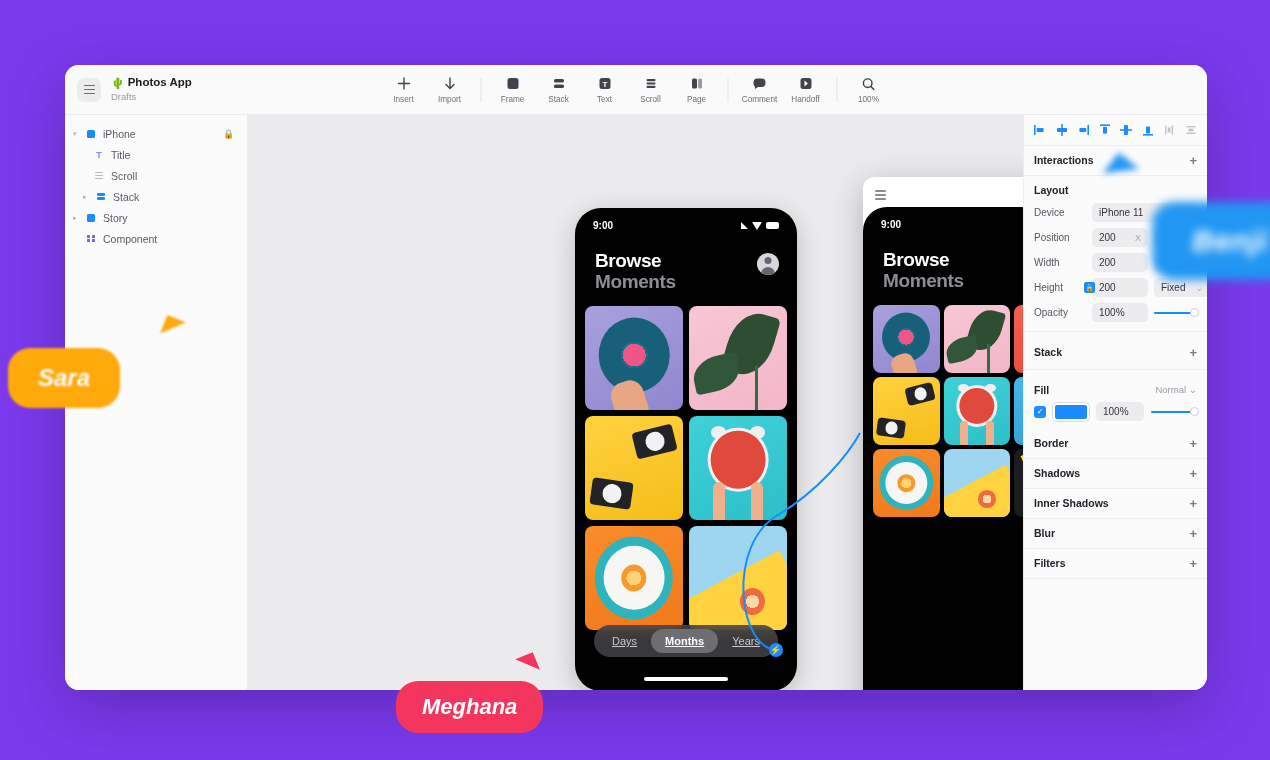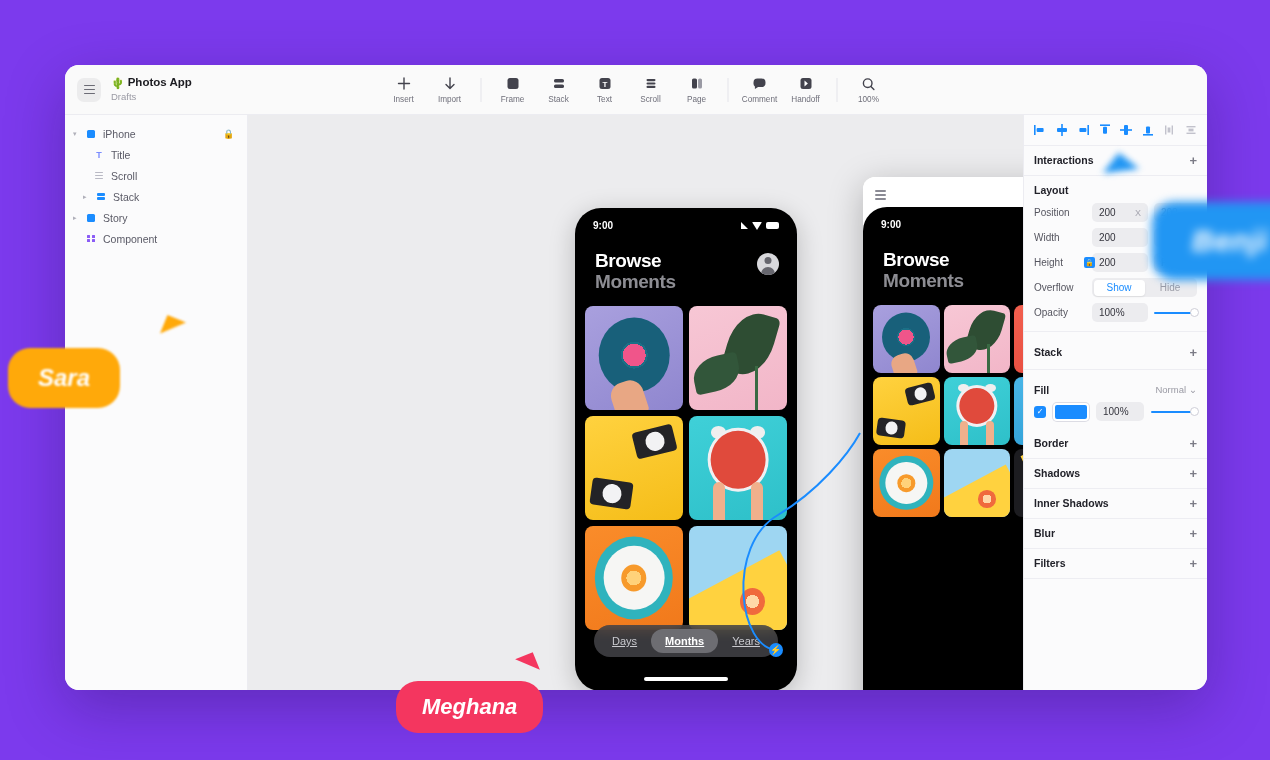--- a/index.html
+++ b/index.html
@@ -694,20 +694,24 @@
 
       <div class="sec-head">
         <span>Interactions</span>
         <span class="plus">+</span>
       </div>
 
       <div class="sec-head no-border">
         <span>Layout</span>
       </div>
 
+      <div class="prow">
+        <span class="plab">Device</span>
+        <span class="field">iPhone 11</span>
+      </div>
 
 
       <div class="prow">
         <span class="plab">Position</span>
         <span class="field w56">
           <span>200</span>
           <span class="suffix">X</span>
         </span>
         <span class="field w56 muted">200</span>
       </div>
@@ -721,27 +725,20 @@
       <div class="prow">
         <span class="lock-badge">🔒</span>
         <span class="plab">Height</span>
         <span class="field w56">200</span>
         <span class="field w56">
           <span>Fixed</span>
           <span class="suffix">⌄</span>
         </span>
       </div>
 
-      <div class="prow">
-        <span class="plab">Overflow</span>
-        <span class="seg-group">
-          <span class="seg-opt active">Show</span>
-          <span class="seg-opt">Hide</span>
-        </span>
-      </div>
 
       <div class="prow">
         <span class="plab">Opacity</span>
         <span class="field w56">100%</span>
         <span class="slider">
             <span class="track">
               <span class="knob"></span>
             </span>
           </span>
       </div>

